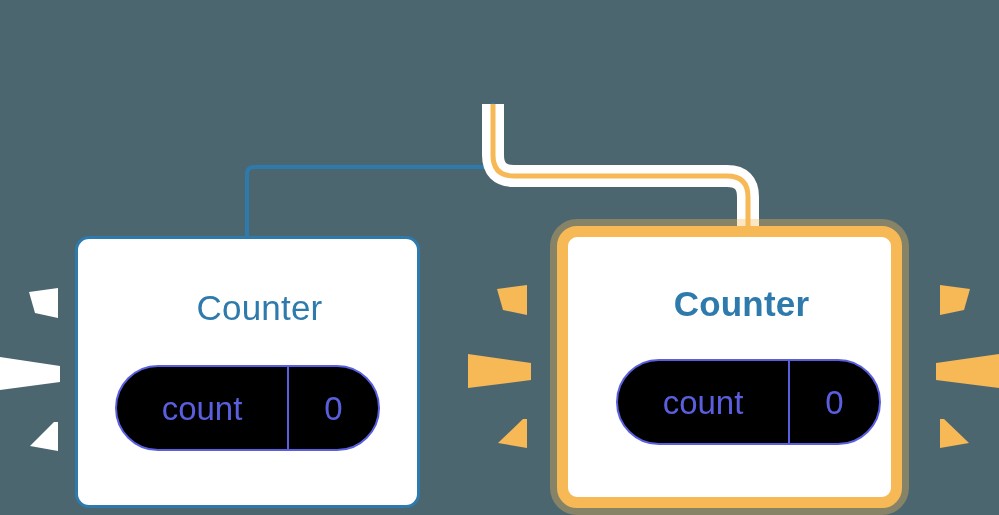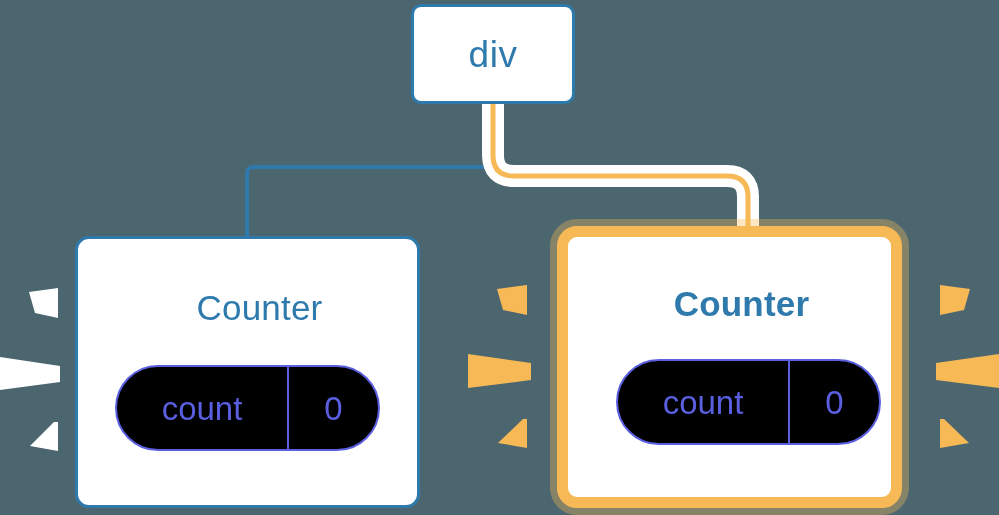--- a/index.html
+++ b/index.html
@@ -181,23 +181,20 @@
       <polygon fill="#f6b956" points="498,443 523,419 527,419 527,448"></polygon>
     </g>
 
     <g>
       <polygon fill="#f6b956" points="970,289 940,285 940,315 964,310"></polygon>
       <polygon fill="#f6b956" points="999,354 936,363 936,380 999,388"></polygon>
       <polygon fill="#f6b956" points="969,443 944,419 940,419 940,448"></polygon>
     </g>
   </svg>
 
-  <div class="node node-div">
-    <div class="node-title">div</div>
-  </div>
 
   <div class="node node-counter node-counter-left">
     <div class="counter-title">Counter</div>
     <div class="state-pill">
       <div class="pill-key">count</div>
       <div class="pill-sep"></div>
       <div class="pill-val">0</div>
     </div>
   </div>
 

